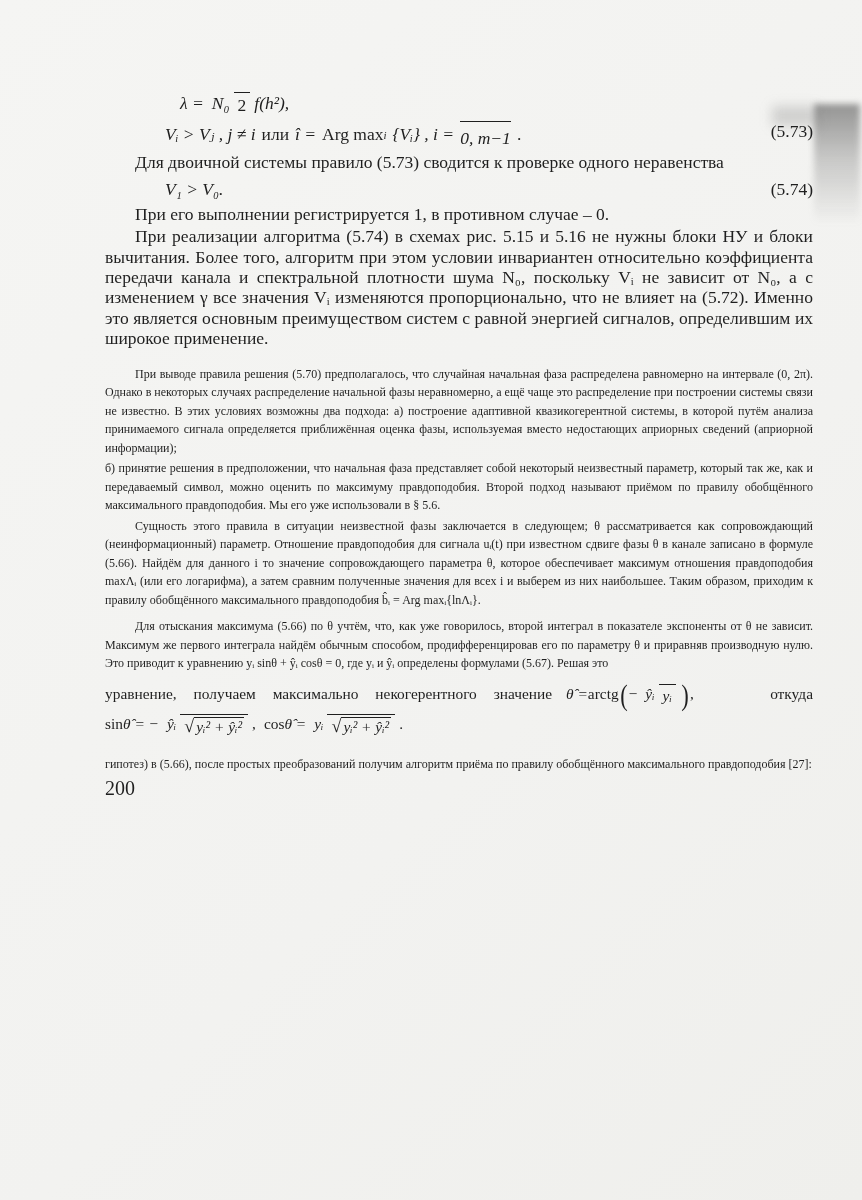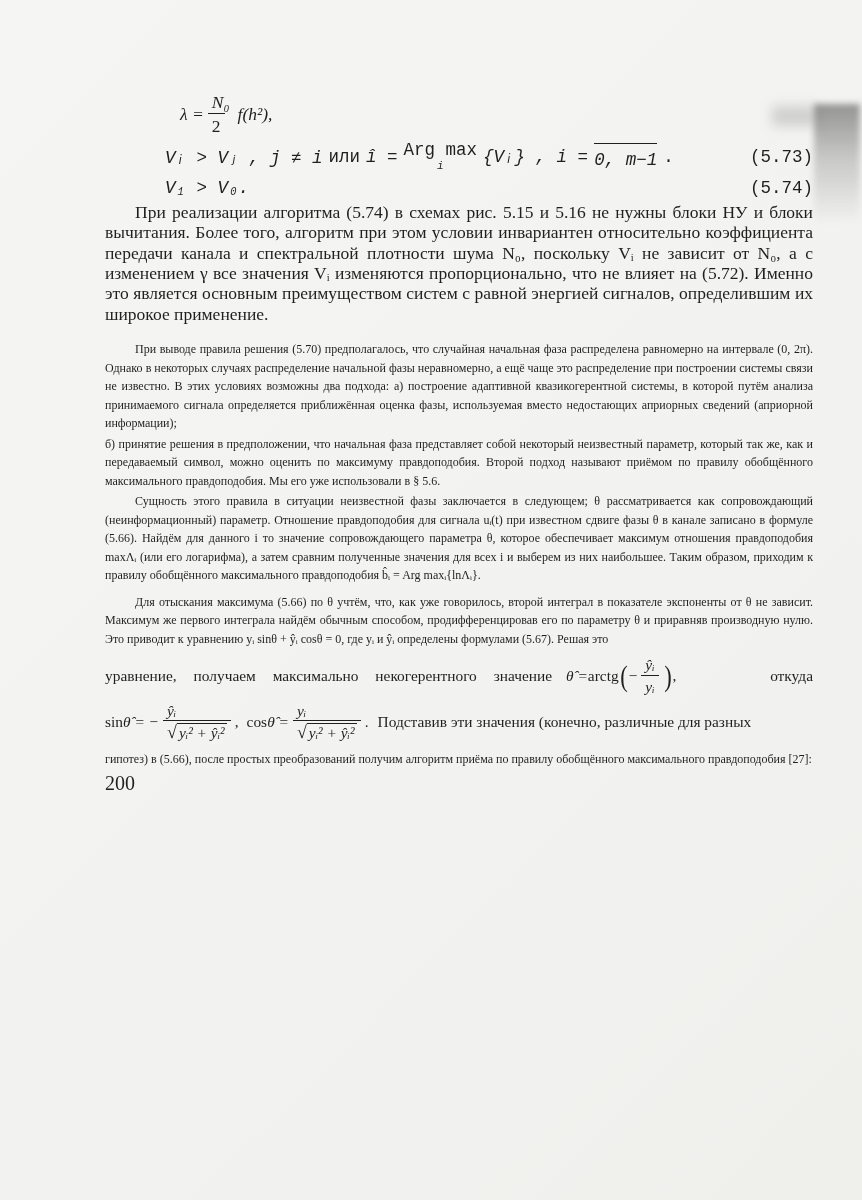--- a/index.html
+++ b/index.html
@@ -19,35 +19,35 @@
     background:rgba(120,120,120,.28);filter:blur(6px);
   }
   .content{position:absolute;left:105px;top:0;width:708px;padding-top:92px;}
   .mtext{font-size:17.5px;line-height:20.4px;text-align:justify;margin:2px 0 0;}
   .stext{font-size:12px;line-height:18.5px;text-align:justify;margin:2px 0 0;}
   .ind{text-indent:30px;}
   .it{font-style:italic;}
   .up{font-style:normal;}
   
   .eqlambda{display:flex;align-items:center;margin:0 0 6px 75px;font-size:17.5px;}
-  .frac{display:inline-flex;flex-direction:column;align-items:flex-start;vertical-align:middle;margin:0 4px;line-height:1.15;}
+  .frac{display:inline-flex;flex-direction:row;align-items:center;vertical-align:middle;margin:0 4px;line-height:1.15;}
   .frac .fnum{padding:0 4px 1px;}
   .frac .fden{border-top:1.3px solid #1f1f1f;padding:2px 4px 0;}
-  .eqrow{display:flex;align-items:center;font-size:17.5px;margin:6px 0 4px;font-family:Liberation Mono, monospace;}
+  .eqrow{display:flex;align-items:flex-start;font-size:17.5px;margin:6px 0 4px;}
   .eqbody{margin-left:60px;display:inline-flex;align-items:center;gap:6px;flex-wrap:nowrap;white-space:nowrap;}
   .eqnum{margin-left:auto;}
-  .argmax{display:inline-flex;flex-direction:column;align-items:center;line-height:1;}
+  .argmax{display:inline-flex;flex-direction:row;align-items:center;line-height:1;}
   .argmax .amsub{font-size:11px;margin-top:1px;}
   .ovl{display:inline-block;border-top:1.2px solid #1f1f1f;padding-top:7px;line-height:1.1;}
   
   .line-arctg{display:flex;align-items:center;font-size:15.4px;margin:8px 0 6px;}
   .line-arctg .lead{word-spacing:13px;}
   .line-arctg .grp{display:inline-flex;align-items:center;margin-left:14px;}
   .line-arctg .tail{margin-left:auto;}
-  .line-sincos{display:flex;align-items:center;font-size:15.4px;margin:2px 0 8px;}
+  .line-sincos{display:flex;align-items:center;font-size:15.4px;margin:2px 0 20px;}
   .line-sincos .tail{margin-left:9px;}
   .bigp{font-size:30px;font-weight:400;line-height:.9;transform:scaleX(.75);}
   .sqwrap{display:inline-flex;align-items:flex-start;}
   .sq{font-size:18px;line-height:1;}
   .rad{border-top:1px solid #1f1f1f;padding:0 2px 0;}
   .smallgap{height:14px;}
   .p4gap{margin-top:8px;}
   .pagenum{font-size:20px;margin-top:3px;}
 </style>
 </head>
@@ -78,26 +78,28 @@
           <span class="up">Arg max</span>
           <span class="amsub it">i</span>
         </span>
         <span class="it">{Vᵢ} , i =</span>
         <span class="ovl it">0, m−1</span>
         <span>.</span>
       </span>
       <span class="eqnum">(5.73)</span>
     </div>
 
+    <p class="mtext ind">Для двоичной системы правило (5.73) сводится к проверке одного неравенства</p>
 
     <div class="eqrow">
       <span class="eqbody it">V₁ &gt; V₀.</span>
       <span class="eqnum">(5.74)</span>
     </div>
 
+    <p class="mtext ind">При его выполнении регистрируется 1, в противном случае – 0.</p>
     <p class="mtext ind">При реализации алгоритма (5.74) в схемах рис. 5.15 и 5.16 не нужны блоки НУ и блоки вычитания. Более того, алгоритм при этом условии инвариантен относительно коэффициента передачи канала и спектральной плотности шума N₀, поскольку Vᵢ не зависит от N₀, а с изменением γ все значения Vᵢ изменяются пропорционально, что не влияет на (5.72). Именно это является основным преимуществом систем с равной энергией сигналов, определившим их широкое применение.</p>
 
     <div class="smallgap"></div>
 
     <p class="stext ind">При выводе правила решения (5.70) предполагалось, что случайная начальная фаза распределена равномерно на интервале (0, 2π). Однако в некоторых случаях распределение начальной фазы неравномерно, а ещё чаще это распределение при построении системы связи не известно. В этих условиях возможны два подхода: а) построение адаптивной квазикогерентной системы, в которой путём анализа принимаемого сигнала определяется приближённая оценка фазы, используемая вместо недостающих априорных сведений (априорной информации);</p>
     <p class="stext">б) принятие решения в предположении, что начальная фаза представляет собой некоторый неизвестный параметр, который так же, как и передаваемый символ, можно оценить по максимуму правдоподобия. Второй подход называют приёмом по правилу обобщённого максимального правдоподобия. Мы его уже использовали в § 5.6.</p>
     <p class="stext ind">Сущность этого правила в ситуации неизвестной фазы заключается в следующем; θ рассматривается как сопровождающий (неинформационный) параметр. Отношение правдоподобия для сигнала uᵢ(t) при известном сдвиге фазы θ в канале записано в формуле (5.66). Найдём для данного i то значение сопровождающего параметра θ, которое обеспечивает максимум отношения правдоподобия maxΛᵢ (или его логарифма), а затем сравним полученные значения для всех i и выберем из них наибольшее. Таким образом, приходим к правилу обобщённого максимального правдоподобия b̂ᵢ = Arg maxᵢ{lnΛᵢ}.</p>
     <p class="stext ind p4gap">Для отыскания максимума (5.66) по θ учтём, что, как уже говорилось, второй интеграл в показателе экспоненты от θ не зависит. Максимум же первого интеграла найдём обычным способом, продифференцировав его по параметру θ и приравняв производную нулю. Это приводит к уравнению yᵢ sinθ + ŷᵢ cosθ = 0, где yᵢ и ŷᵢ определены формулами (5.67). Решая это</p>
 
     <div class="line-arctg">
@@ -135,20 +137,19 @@
       <span class="frac">
         <span class="fnum it">yᵢ</span>
         <span class="fden">
           <span class="sqwrap">
             <span class="sq">√</span>
             <span class="rad it">yᵢ² + ŷᵢ²</span>
           </span>
         </span>
       </span>
       <span>.</span>
-      <span class="tail">Подставив эти значения (конечно, различные для разных</span>
     </div>
 
     <p class="stext">гипотез) в (5.66), после простых преобразований получим алгоритм приёма по правилу обобщённого максимального правдоподобия [27]:</p>
 
     <div class="pagenum">200</div>
   </div>
 </div>
 
 </body></html>

